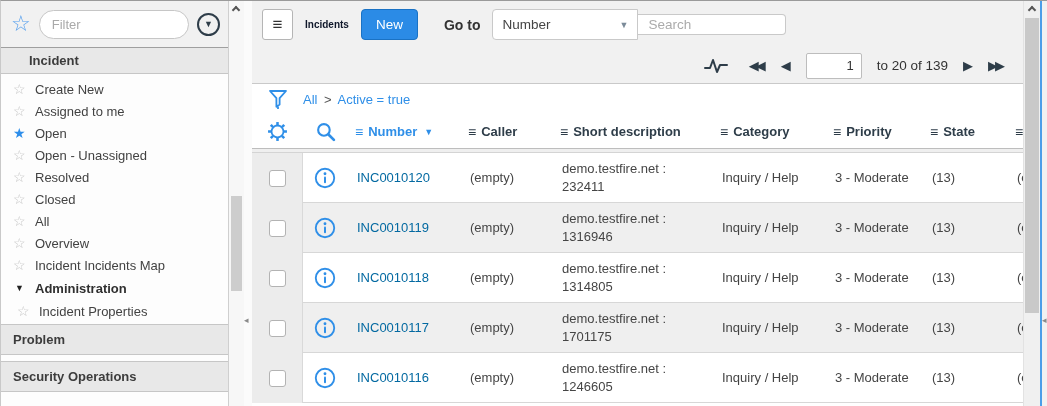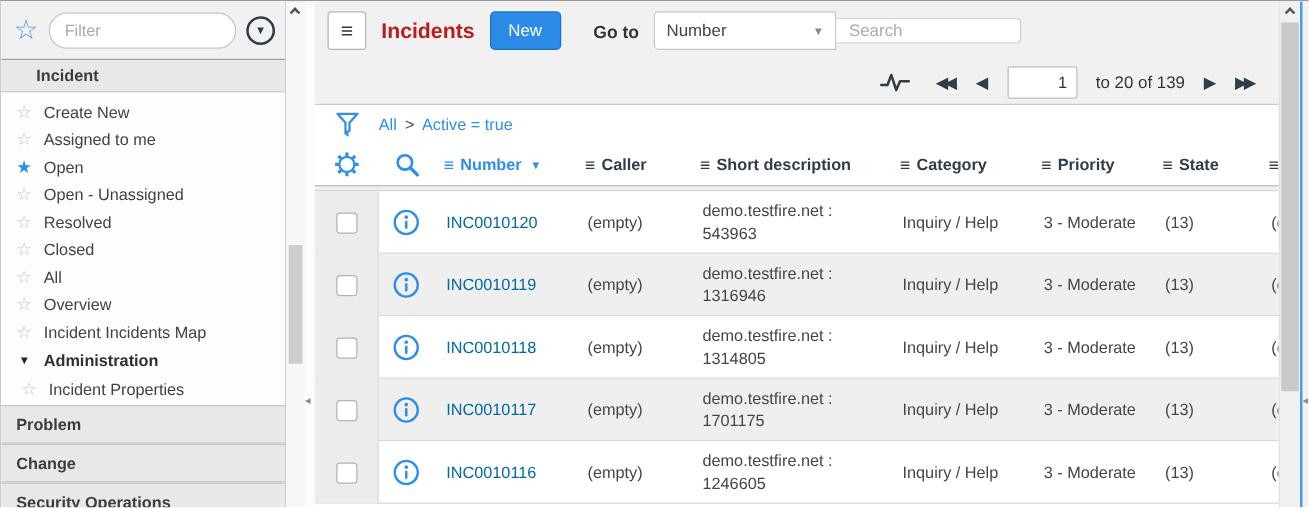--- a/index.html
+++ b/index.html
@@ -45,21 +45,21 @@
 
   
   .main { flex:1; display:flex; overflow:hidden; }
   .main-content { flex:1; min-width:0; overflow:hidden; display:flex; flex-direction:column; background:#fff; }
 
   .toolbar { height:47px; flex:0 0 47px; background:#f1f1f1; display:flex; align-items:center;
     padding-left:10px; gap:12px; }
   .hamburger-btn { width:31px; height:31px; background:#fff; border:1px solid #b5b5b5;
     border-radius:3px; font-size:17px; font-weight:bold; color:#333; display:flex;
     align-items:center; justify-content:center; cursor:pointer; }
-  .list-title { font-size:17px; font-weight:bold; color:#b91c1c; }
+  .list-title { font-size:10px; font-weight:bold; color:#0f172a; }
   .new-btn { height:31px; padding:0 14px; background:#2b8be6; border:1px solid #1a72c4;
     border-radius:4px; color:#fff; font-size:13.5px; cursor:pointer; font-family:inherit; }
   .goto-label { font-size:14px; font-weight:bold; color:#333; margin-left:14px; }
   .goto-select { width:146px; height:31px; background:#fff; border:1px solid #c9c9c9;
     border-radius:4px 0 0 4px; display:flex; align-items:center; justify-content:space-between;
     padding:0 9px; font-size:13.5px; color:#444; cursor:pointer; }
   .goto-select .sel-caret { font-size:9px; color:#7b8b99; }
   .search-input { width:148px; height:21px; border:1px solid #c9c9c9; border-left:none;
     border-radius:0 4px 4px 0; padding:0 10px; font-size:13.5px; color:#444; outline:none; }
   .search-input::placeholder { color:#ababab; }
@@ -170,21 +170,20 @@
         <span>Administration</span>
       </div>
       <div class="nav-item child">
         <span class="star">☆</span>
         <span>Incident Properties</span>
       </div>
     </div>
 
     <div class="section-header">Problem</div>
     <div style="height:3px"></div>
-    <div class="section-header">Change</div>
     <div style="height:3px"></div>
     <div class="section-header">Security Operations</div>
   </div>
 
   <div class="side-scrollbar">
     <span class="sb-up"></span>
     <span class="side-thumb"></span>
   </div>
 
   <div class="splitter">
@@ -300,21 +299,21 @@
             </div>
           <div class="cell info-cell">
             <svg width="22" height="22" viewBox="0 0 20 20">
                 <circle cx="10" cy="10" r="8.4" fill="none" stroke="#2f8fe8" stroke-width="1.7"></circle>
                 <circle cx="10" cy="6.1" r="1.3" fill="#2f8fe8"></circle>
                 <rect x="9.1" y="8.6" width="1.8" height="6.2" rx="0.9" fill="#2f8fe8"></rect>
               </svg>
           </div>
           <div class="cell"><a class="rec-link">INC0010120</a></div>
           <div class="cell">(empty)</div>
-          <div class="cell">demo.testfire.net : 543963</div>
+          <div class="cell">demo.testfire.net : 232411</div>
           <div class="cell">Inquiry / Help</div>
           <div class="cell">3 - Moderate</div>
           <div class="cell">(13)</div>
           <div class="cell">(empty)</div>
         </div>
 
         <div class="lrow body-row alt">
           <div class="check-cell">
               <input type="checkbox" class="row-checkbox" style="">
             </div>

